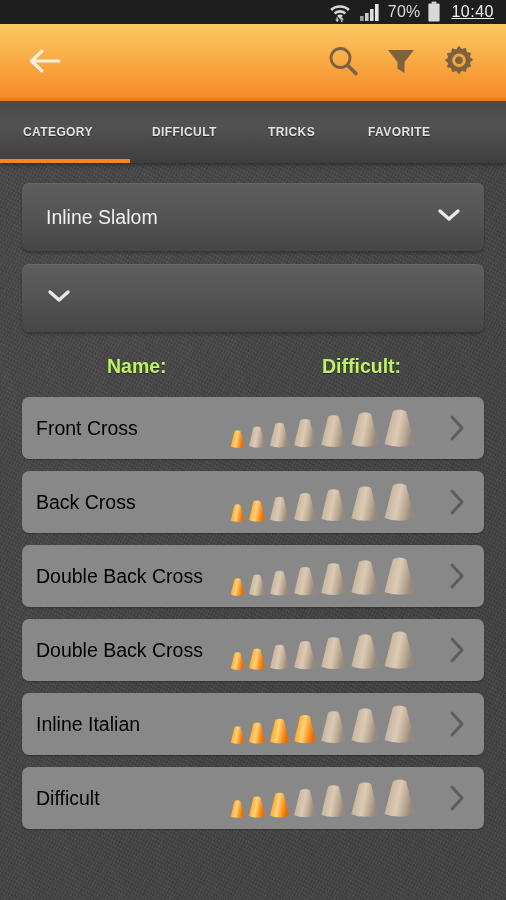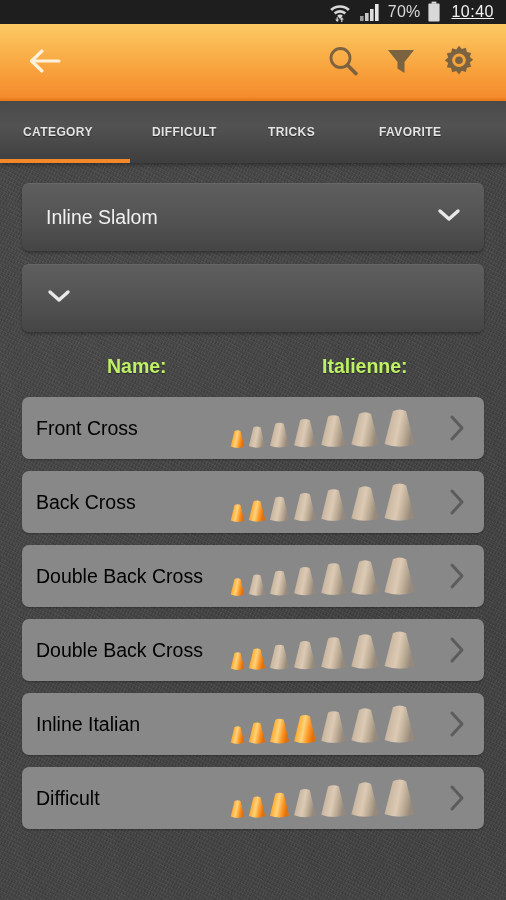--- a/index.html
+++ b/index.html
@@ -55,21 +55,21 @@
     display:flex; align-items:center;
     box-shadow:0 2px 4px rgba(0,0,0,.35);
   }
   .tab{
     color:#e4e4e4; font-size:12px; font-weight:bold; letter-spacing:.4px;
     cursor:pointer; white-space:nowrap; text-shadow:0 1px 1px rgba(0,0,0,.5);
   }
   .tab.t1{ position:absolute; left:23px; }
   .tab.t2{ position:absolute; left:152px; }
   .tab.t3{ position:absolute; left:268px; }
-  .tab.t4{ position:absolute; left:379px; }
+  .tab.t4{ position:absolute; left:368px; }
   .tab-indicator{ position:absolute; left:0; bottom:0; width:130px; height:4px; background:#f2882a; }
 
   
   .content{ padding:20px 22px 12px 22px; }
 
   .dropdown{
     height:68px; border-radius:7px;
     background:linear-gradient(180deg,#5e5e5e 0%, #555555 45%, #454545 100%);
     display:flex; align-items:center; justify-content:space-between;
     padding:0 22px 0 24px; margin-bottom:13px; cursor:pointer;
@@ -198,21 +198,21 @@
     <div class="dropdown">
       <span>
         <svg width="26" height="16" viewBox="0 0 26 16">
           <path d="M4 4 L13 12 L22 4" stroke="#e8e8e8" stroke-width="3.4" fill="none" stroke-linecap="round" stroke-linejoin="round"></path>
         </svg>
       </span>
     </div>
 
     <div class="headers">
       <div class="col-head name">Name:</div>
-      <div class="col-head diff">Italienne:</div>
+      <div class="col-head diff">Difficult:</div>
     </div>
 
     <div class="list" id="trick-list">
         <div class="row">
           <span class="row-name">Front Cross</span>
           <div class="cones">
             <svg width="15" height="20" viewBox="0 0 15 20" class="cone">
               <defs>
                 <linearGradient id="cg0_0" x1="0" y1="0" x2="1" y2="0.25">
                   <stop offset="0%" stop-color="#e8720d"></stop>

